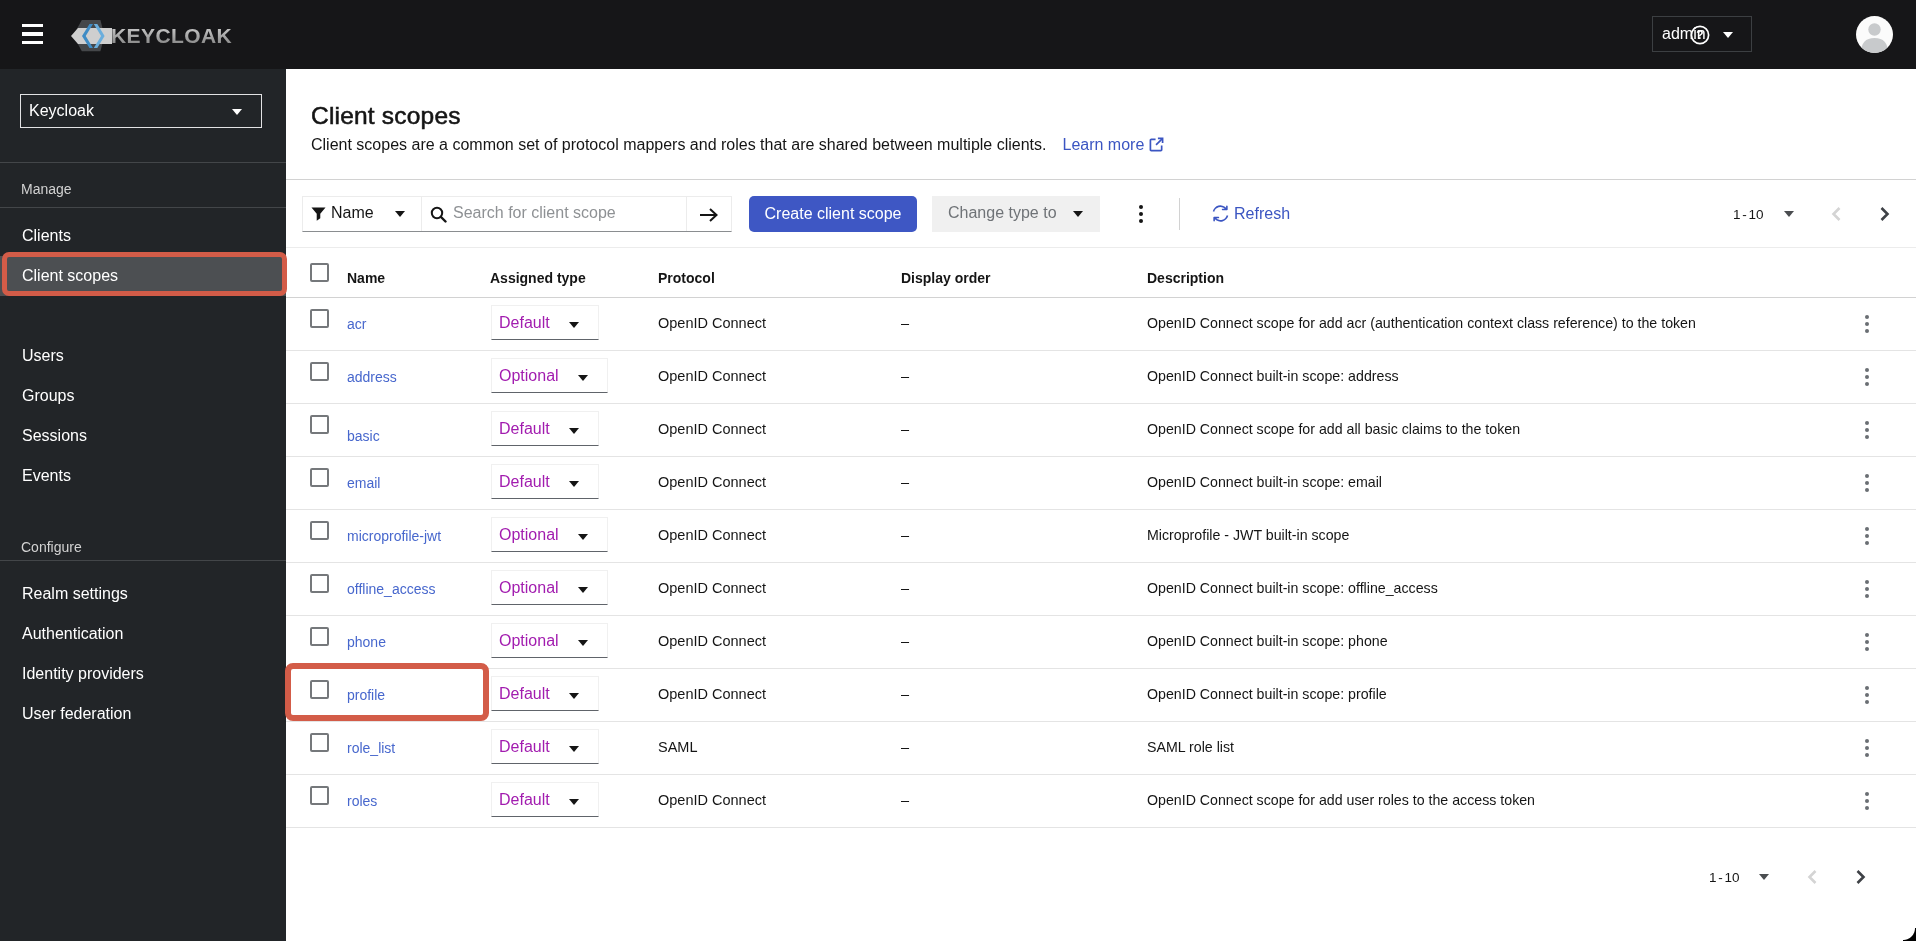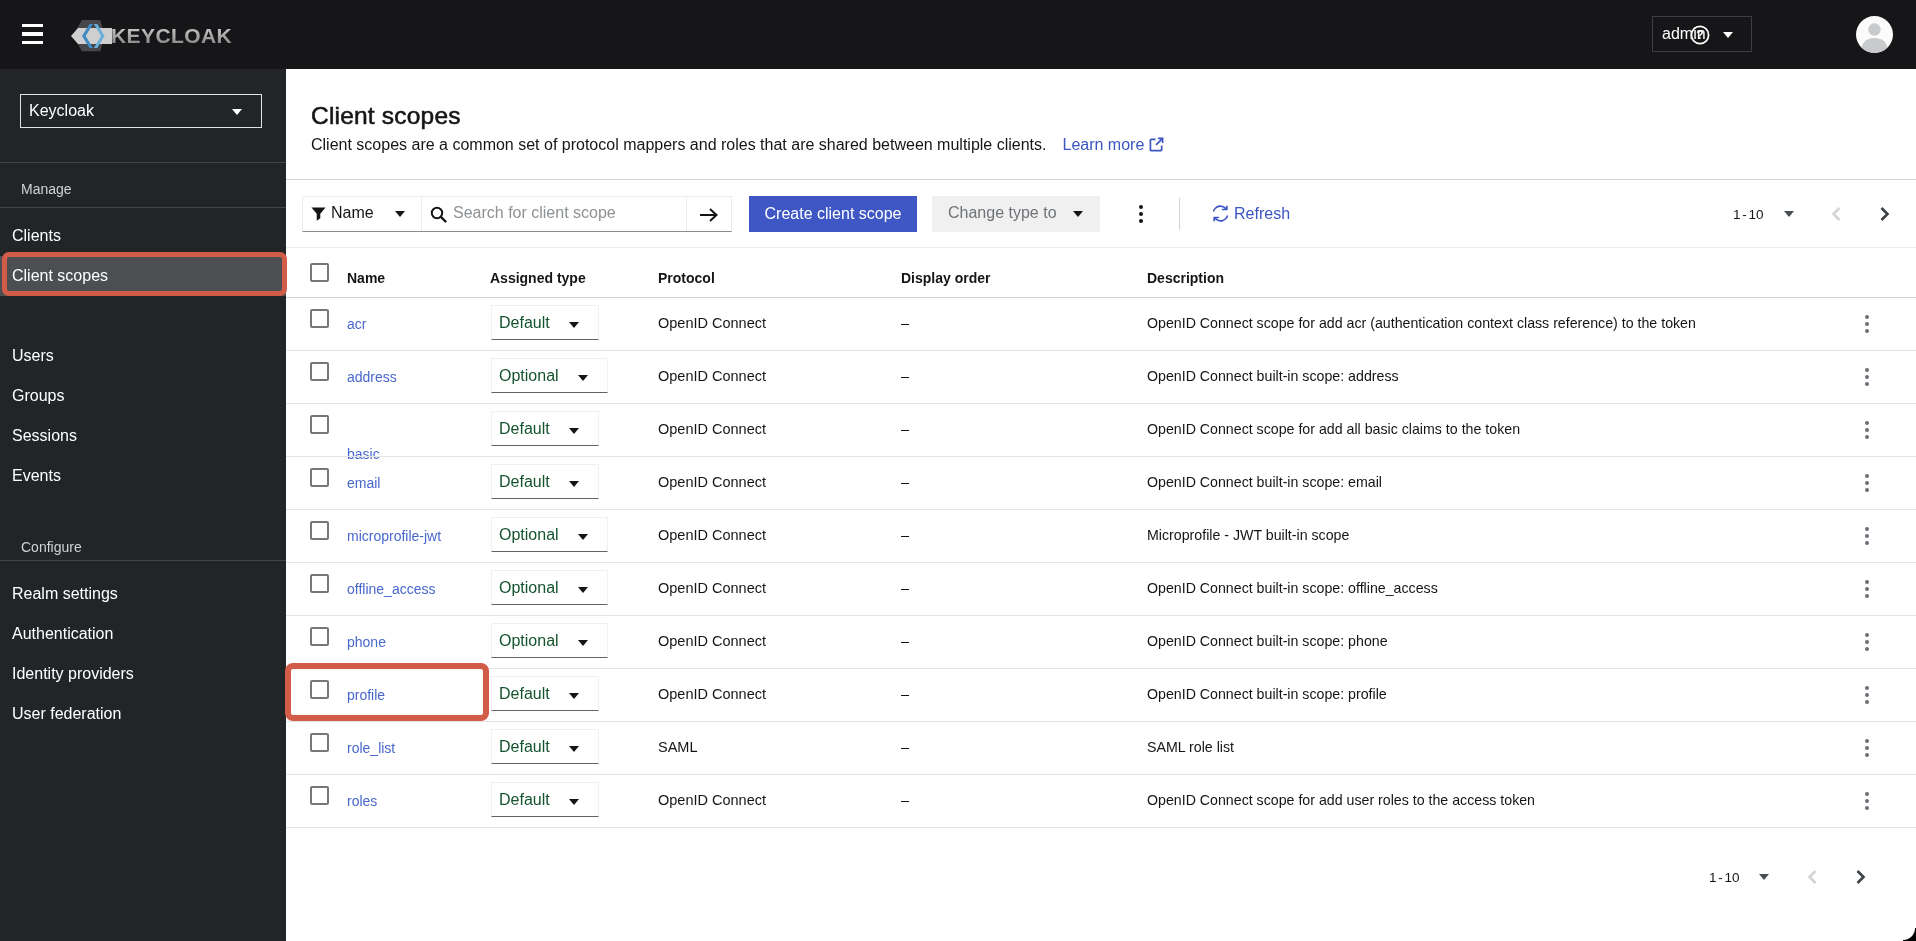--- a/index.html
+++ b/index.html
@@ -21,41 +21,41 @@
 
 #sidebar { position:absolute; left:0; top:69px; width:286px; height:872px; background:#222528; }
 #realmsel { position:absolute; left:20px; top:25px; width:242px; height:34px;
   border:1px solid #e2e2e4; color:#fff; font-size:16px; }
 #realmsel .t { position:absolute; left:8px; top:7px; }
 #realmsel .c { position:absolute; right:19px; top:14px; width:0; height:0;
   border-left:5.5px solid transparent; border-right:5.5px solid transparent; border-top:6.5px solid #fff; }
 #sidebar .secline { position:absolute; left:0; width:286px; height:1px; background:#434649; }
 .navgroup-title { position:absolute; left:21px; color:#d2d2d2; font-size:14px; }
 .navitem { position:absolute; left:0; width:286px; height:40px; color:#fff; font-size:16px;
-  line-height:40px; padding-left:12px; }
+  line-height:40px; padding-left:22px; }
 .navitem.cur { background:#4c4f52; }
 
 
 .annot { position:absolute; border:5px solid #d35c48; border-radius:7px; z-index:50; }
 h1.title { position:absolute; left:311px; top:102px; font-size:24.5px; font-weight:500; color:#151515;
   letter-spacing:0.2px; -webkit-text-stroke:0.55px #151515; }
 #subtitle { position:absolute; left:311px; top:136px; font-size:16px; color:#151515; }
 #learnmore { color:#3b55c2; margin-left:16px; }
 .hline { position:absolute; height:1px; background:#d2d2d2; }
 
 
 #filtergroup { position:absolute; left:302px; top:196px; width:430px; height:36px;
   border:1px solid #ececec; border-bottom:1px solid #8a8d90; background:#fff; }
 #filtergroup .vdiv { position:absolute; top:0; width:1px; height:34px; background:#ececec; }
 #namesel { position:absolute; left:0; top:0; width:118px; height:34px; font-size:16px; color:#151515; }
 #namesel .c { position:absolute; right:16px; top:14px; width:0; height:0;
   border-left:5px solid transparent; border-right:5px solid transparent; border-top:6px solid #151515; }
 #searchph { position:absolute; left:150px; top:7px; font-size:16px; color:#8e9194; }
 .btn-primary { position:absolute; left:749px; top:196px; width:168px; height:36px; background:#3e57c4;
-  border-radius:0; color:#fff; font-size:16px; text-align:center; line-height:36px; }
+  border-radius:5px; color:#fff; font-size:16px; text-align:center; line-height:36px; }
 #changetype { position:absolute; left:932px; top:196px; width:168px; height:36px; background:#f0f0f0;
   font-size:16px; color:#6f7377; }
 #changetype .t { position:absolute; left:16px; top:8px; }
 #changetype .c { position:absolute; right:17px; top:15px; width:0; height:0;
   border-left:5.5px solid transparent; border-right:5.5px solid transparent; border-top:6.5px solid #151515; }
 .kebab { position:absolute; width:4px; }
 .kebab i { display:block; width:4px; height:4px; border-radius:50%; margin-bottom:3px; }
 .kebab.dark i { background:#151515; }
 .kebab.gray i { background:#6a6e73; }
 #refresh { position:absolute; left:1212px; top:205px; color:#3b55c2; font-size:16px; }
@@ -64,21 +64,21 @@
 .pgtext { position:absolute; font-size:13.5px; word-spacing:-2px; color:#151515; }
 .pgcaret { position:absolute; width:0; height:0; border-left:5px solid transparent;
   border-right:5px solid transparent; border-top:6px solid #4a4d50; }
 
 
 .th { position:absolute; font-size:14px; font-weight:bold; color:#151515; }
 .cb { position:absolute; width:19px; height:19px; border:2px solid #75787b; border-radius:2px; background:#fff; }
 .rowline { position:absolute; left:286px; width:1630px; height:1px; background:#e4e4e4; }
 .rlink { position:absolute; font-size:14px; color:#4767cd; }
 .rsel { position:absolute; height:35px; background:#fff; border:1px solid #f0f0f0;
-  border-bottom:1.4px solid #60646a; font-size:16px; color:#14532d; }
+  border-bottom:1.4px solid #60646a; font-size:16px; color:#a21caf; }
 .rsel .t { position:absolute; left:7px; top:8px; }
 .rsel .c { position:absolute; right:19px; top:16px; width:0; height:0;
   border-left:5.5px solid transparent; border-right:5.5px solid transparent; border-top:6.5px solid #151515; }
 .rtxt { position:absolute; font-size:14.5px; color:#151515; }
 .rdesc { position:absolute; font-size:14.2px; color:#151515; }
 
 #corner { position:absolute; right:0; bottom:0; width:13px; height:13px;
   background:radial-gradient(circle at 0 0, #fff 0 11.5px, #000 12.5px); }
 </style>
 </head>
@@ -237,21 +237,21 @@
 <div class="rtxt" style="left:658px; top:368px;">OpenID Connect</div>
 <div class="rtxt" style="left:901px; top:368px;">–</div>
 <div class="rdesc" style="left:1147px; top:368px;">OpenID Connect built-in scope: address</div>
 <div class="kebab gray" style="left:1865px; top:368px;">
     <i></i>
     <i></i>
     <i></i>
   </div>
 <div class="rowline" style="top:403px;"></div>
 <div class="cb" style="left:310px; top:415px;"></div>
-<a class="rlink" style="left:347px; top:446px;">basic</a>
+<a class="rlink" style="left:347px; top:428px;">basic</a>
 <div class="rsel" style="left:491px; top:411px; width:108px;">
     <span class="t">Default</span>
     <span class="c"></span>
   </div>
 <div class="rtxt" style="left:658px; top:421px;">OpenID Connect</div>
 <div class="rtxt" style="left:901px; top:421px;">–</div>
 <div class="rdesc" style="left:1147px; top:421px;">OpenID Connect scope for add all basic claims to the token</div>
 <div class="kebab gray" style="left:1865px; top:421px;">
     <i></i>
     <i></i>

